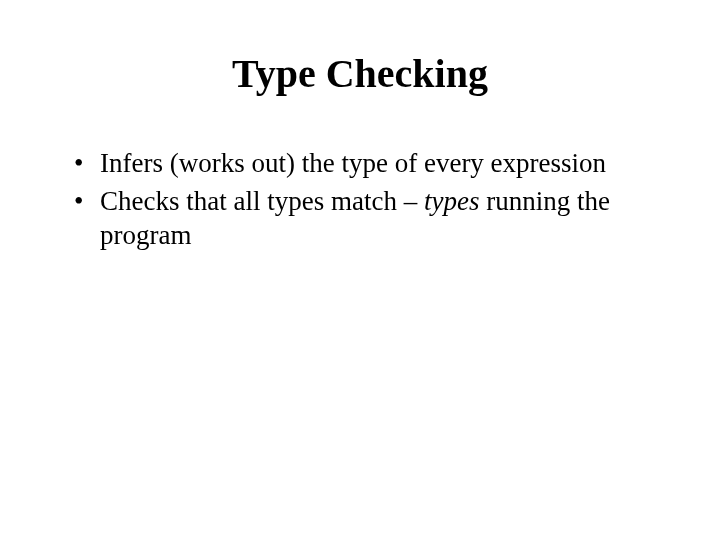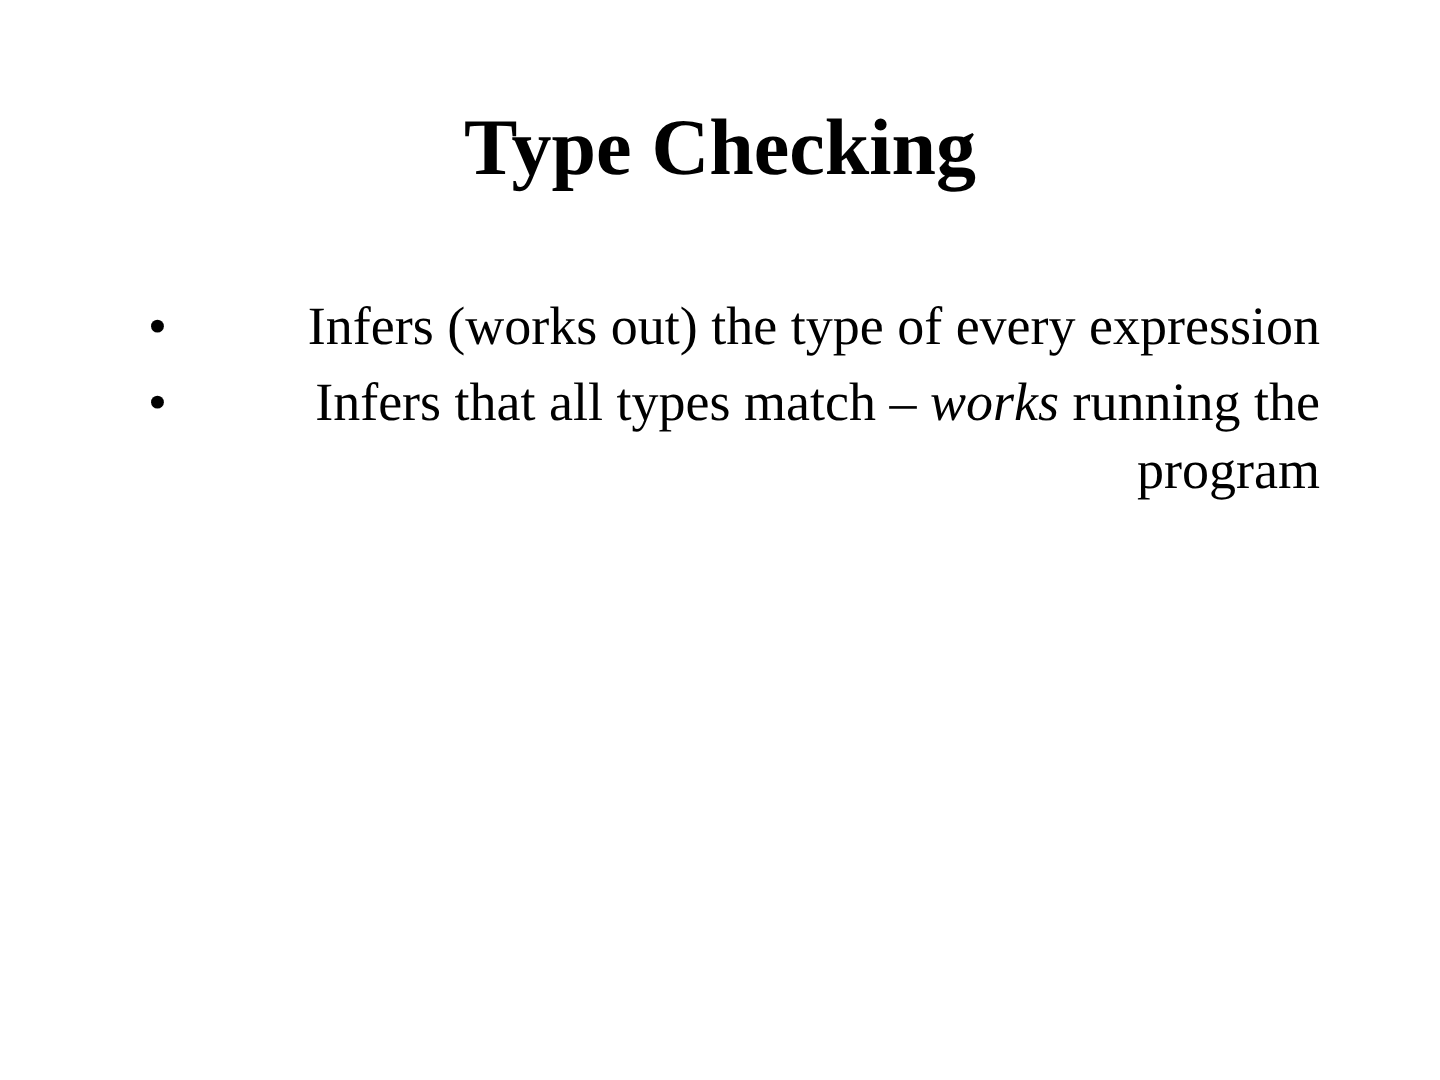--- a/index.html
+++ b/index.html
@@ -18,21 +18,20 @@
     }
     .title {
       font-size: 40px;
       text-align: center;
       font-weight: bold;
       margin-bottom: 50px;
     }
     .bullets {
       list-style: none;
       padding-left: 10px;
-      text-align: right;
     }
     .bullets li {
       font-size: 27px;
       line-height: 1.25;
       margin-bottom: 4px;
       padding-left: 30px;
       position: relative;
     }
     .bullets li::before {
       content: "•";
@@ -45,16 +44,16 @@
 </head>
 <body>
 
 <div class="slide">
   <h1 class="title">Type Checking</h1>
   <ul class="bullets">
     <li>
       <span>Infers (works out) the type of every expression</span><span class="italic"></span><span></span>
     </li>
     <li>
-      <span>Infers that all types match – </span><span class="italic">works</span><span> running the program</span>
+      <span>Checks that all types match – </span><span class="italic">types</span><span> running the program</span>
     </li>
   </ul>
 </div>
 
 </body></html>

